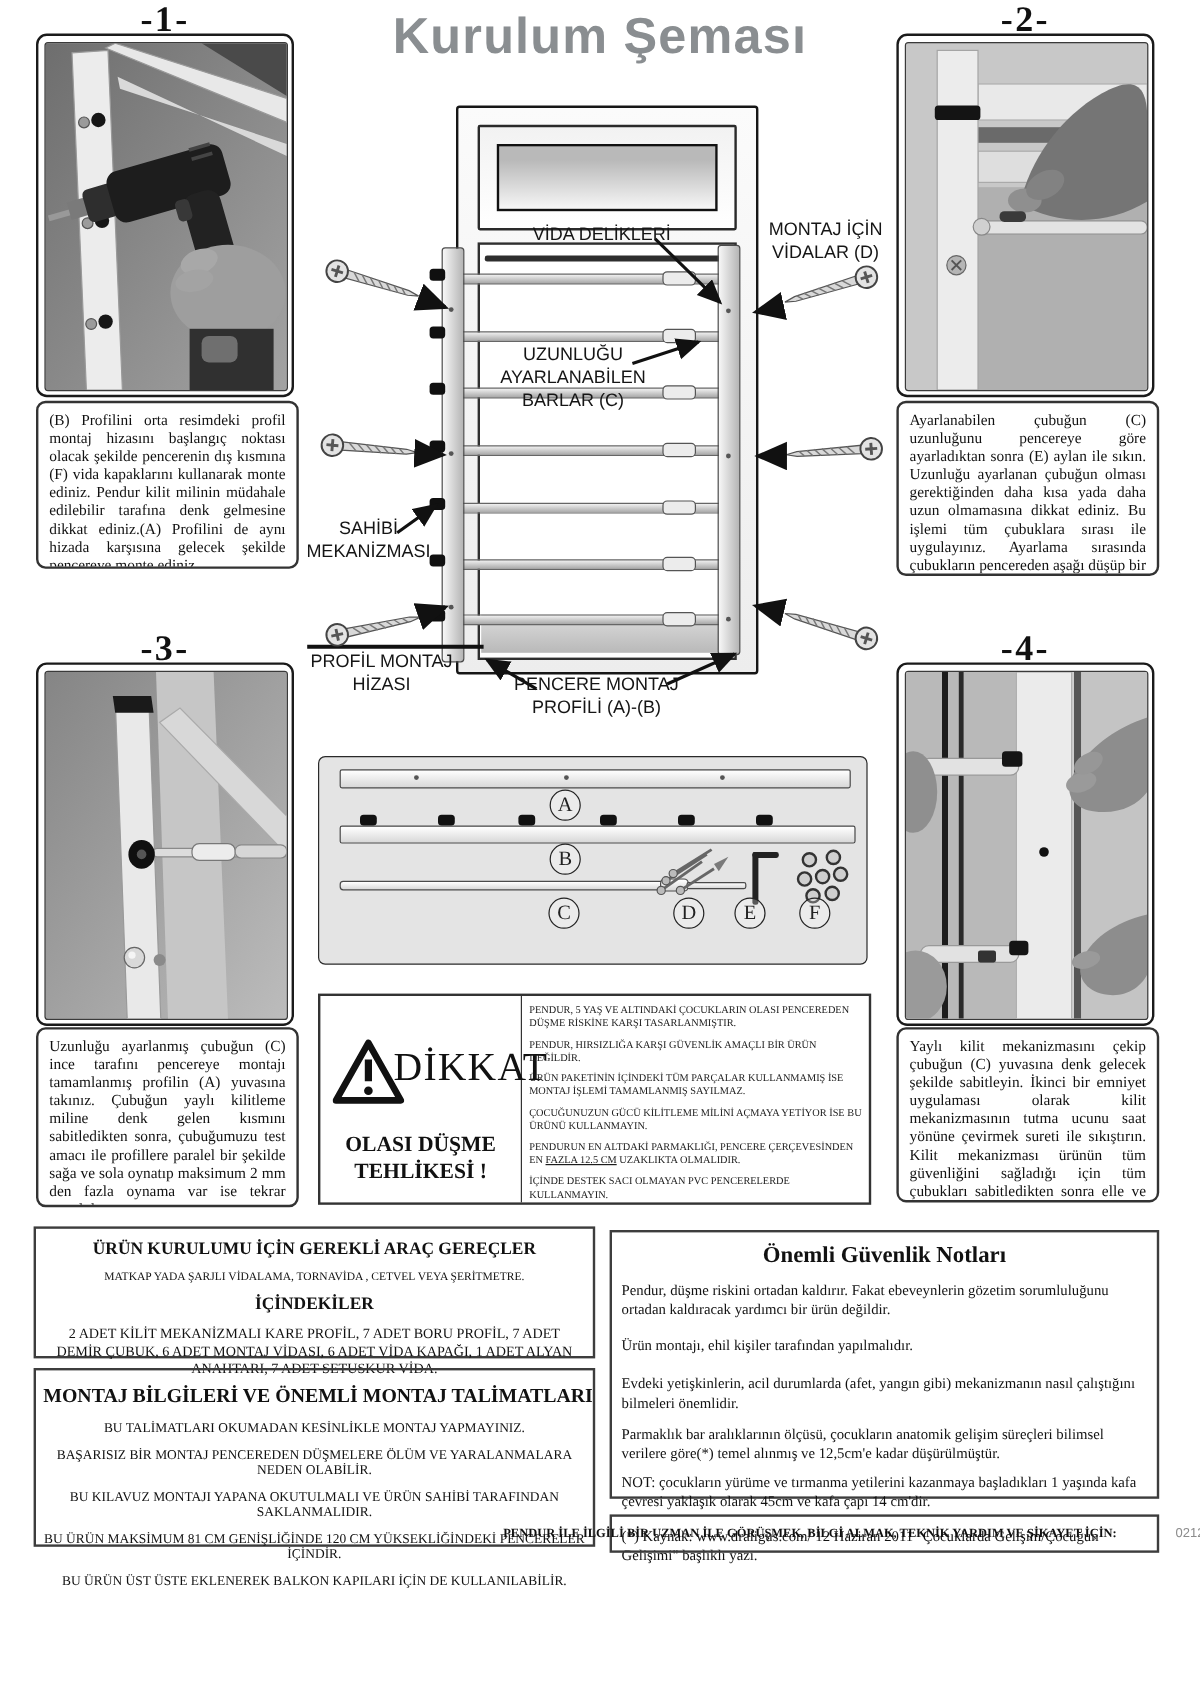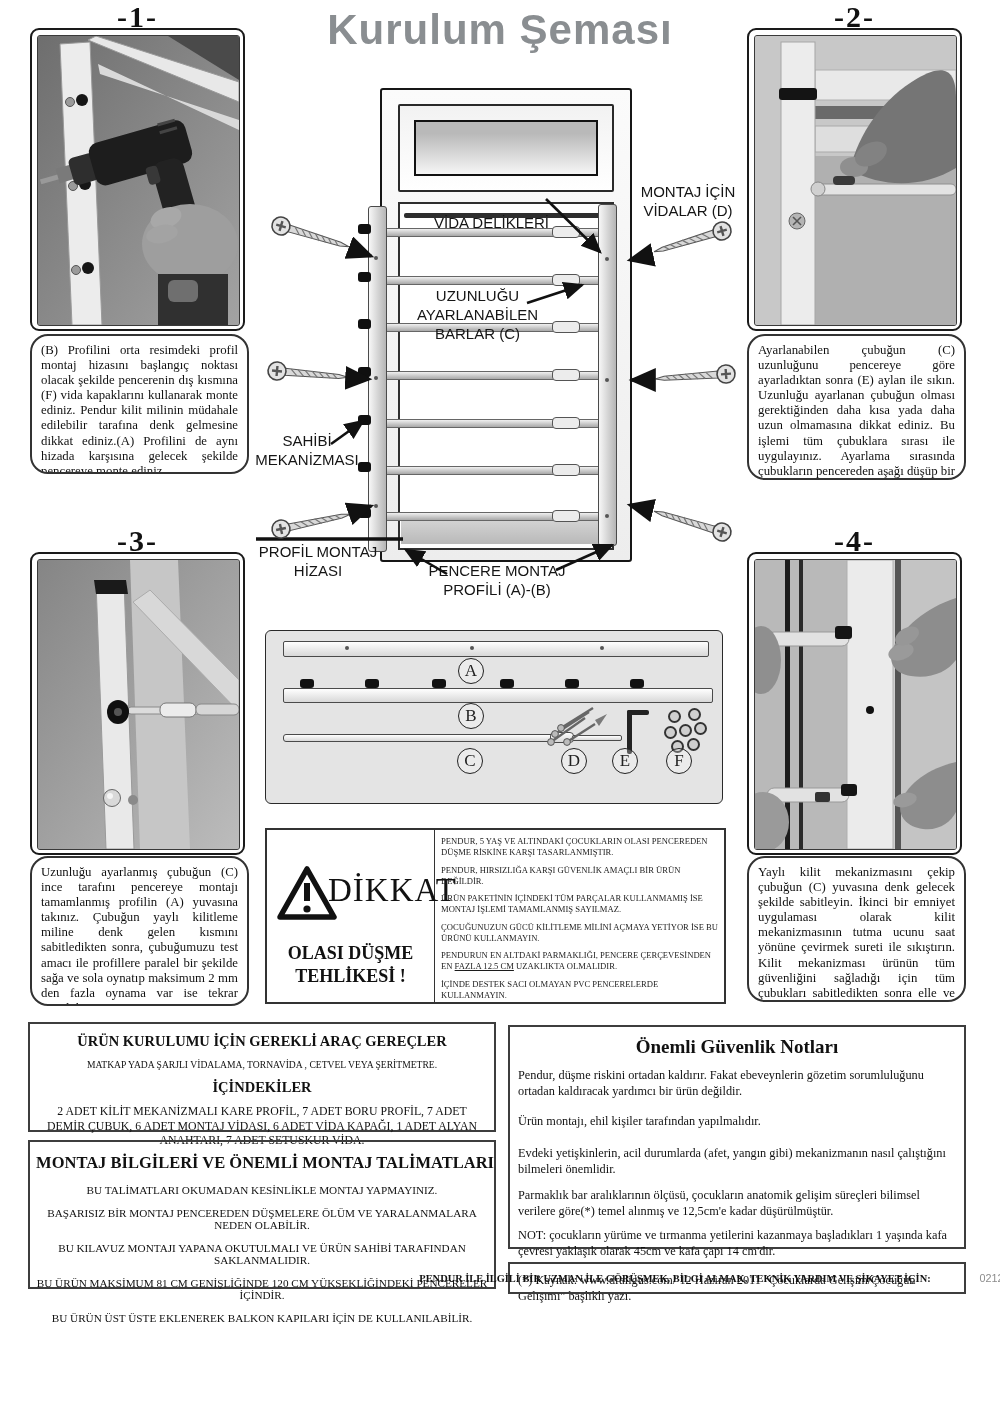--- a/index.html
+++ b/index.html
@@ -7,21 +7,21 @@
         font-family:"Liberation Serif","DejaVu Serif",serif;color:#111;}
   .abs{position:absolute;}
   .sans{font-family:"Liberation Sans","DejaVu Sans",sans-serif;}
 
   .main-title{left:0;top:6px;width:1000px;text-align:center;font-weight:bold;
               font-size:42px;letter-spacing:1px;color:#8a8e91;}
   .step-num{width:215px;text-align:center;font-size:30px;font-weight:bold;letter-spacing:2px;}
   .photo-frame{border:2.5px solid #1a1a1a;border-radius:9px;background:#fff;padding:5px;}
   .photo{width:100%;height:100%;border:1.5px solid #3a3a3a;border-radius:3px;overflow:hidden;background:#9a9a9a;}
   .photo svg{display:block;width:100%;height:100%;}
-  .step-text{border:2px solid #333;border-radius:18px;background:#fff;padding:7px 9px;
+  .step-text{border:2px solid #333;border-radius:8px;background:#fff;padding:7px 9px;
              font-size:12.8px;line-height:1.18;text-align:justify;overflow:hidden;}
 
   .dlabel{font-family:"Liberation Sans","DejaVu Sans",sans-serif;font-size:15px;line-height:1.25;
           text-align:center;color:#151515;z-index:11;}
 
   
   .win-outer{left:380px;top:88px;width:248px;height:470px;border:2px solid #161616;border-radius:3px;
              background:linear-gradient(180deg,#fbfbfb,#ededed);z-index:1;}
   .transom-outer{left:398px;top:104px;width:212px;height:84px;border:2px solid #2a2a2a;border-radius:2px;
                  background:linear-gradient(180deg,#f2f2f2,#ffffff);z-index:2;}
@@ -233,21 +233,21 @@
   <div class="abs knob" style="top:462px;"></div>
   <div class="abs knob" style="top:508px;"></div>
 
   <div class="abs hole" style="left:374px;top:256px;"></div>
   <div class="abs hole" style="left:374px;top:376px;"></div>
   <div class="abs hole" style="left:374px;top:504px;"></div>
   <div class="abs hole" style="left:605px;top:257px;"></div>
   <div class="abs hole" style="left:605px;top:378px;"></div>
   <div class="abs hole" style="left:605px;top:514px;"></div>
 
-  <div class="abs dlabel" style="left:429px;top:187px;width:125px;margin-top:27px;">
+  <div class="abs dlabel" style="left:439px;top:187px;width:125px;">
     <span>VİDA DELİKLERİ</span></div>
   <div class="abs dlabel" style="left:628px;top:183px;width:120px;">
     <div>MONTAJ İÇİN</div>
     <div>VİDALAR (D)</div>
     </div>
   <div class="abs dlabel" style="left:385px;top:287px;width:185px;">
     <div>UZUNLUĞU</div>
     <div>AYARLANABİLEN BARLAR (C)</div>
     </div>
   <div class="abs dlabel" style="left:252px;top:432px;width:110px;">

